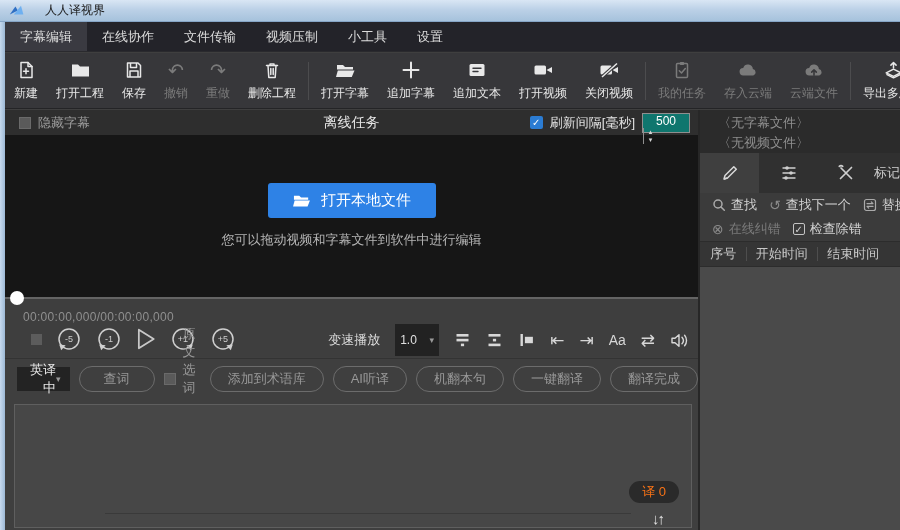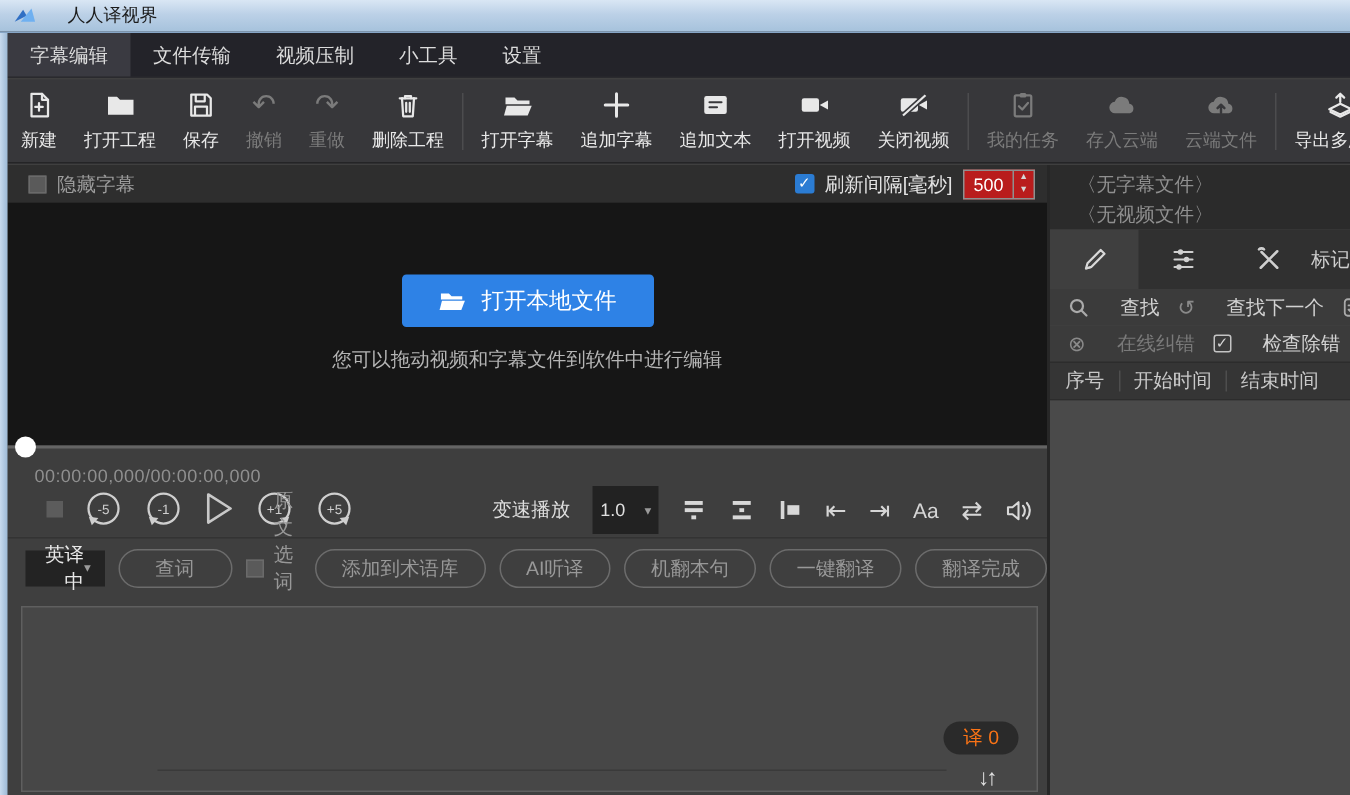--- a/index.html
+++ b/index.html
@@ -33,21 +33,21 @@
   .uglyph { font-size:19px; line-height:19px; }
 
   
   .subheader { position:absolute; top:110px; left:5px; width:693px; height:25px; background:#2e2e2e;
     display:flex; align-items:center; font-size:13px; color:#9c9c9c; }
   .subheader .center-title { position:absolute; left:0; right:0; text-align:center; color:#e6e6e6; font-size:14px; }
   .cb-gray { width:12px; height:12px; background:#5a5a5a; border:1px solid #6a6a6a; margin:0 7px 0 14px; flex:none; }
   .sub-right { margin-left:auto; display:flex; align-items:center; gap:7px; padding-right:8px; z-index:2; color:#e3e3e3; }
   .cb-blue { width:13px; height:13px; background:#2b7cd3; border-radius:2px; color:#fff; font-size:10px;
     line-height:13px; text-align:center; flex:none; }
-  .spinner { display:flex; width:48px; height:20px; border:1px solid #8f8f8f; background:#b91c1c; }
+  .spinner { display:flex; width:48px; height:20px; border:1px solid #8f8f8f; background:#0f766e;flex-direction:column; }
   .spinner .val { flex:1; color:#fff; font-size:12px; display:flex; align-items:center; justify-content:center; }
   .spinner .arrows { width:14px; border-left:1px solid #8f8f8f; display:flex; flex-direction:column; }
   .spinner .arrows span { flex:1; font-size:7px; line-height:8px; color:#d5d5d5; text-align:center; }
 
   
   .video-area { position:absolute; top:135px; left:5px; width:693px; height:162px; background:#161616;
     display:flex; flex-direction:column; align-items:center; justify-content:center; gap:13px; }
   .open-local-btn { width:168px; height:35px; background:#2e82e6; border:none; border-radius:3px;
     color:#ffffff; font-size:15px; display:flex; align-items:center; justify-content:center; gap:10px; cursor:pointer;
     font-family:inherit; }
@@ -95,21 +95,21 @@
   .rpanel { position:absolute; left:700px; right:0; top:110px; bottom:0; background:#4a4a4a;
     overflow:hidden; display:flex; flex-direction:column; }
   .rfiles { height:43px; background:#2b2b2b; padding:3px 0 0 18px; color:#8f8f8f; font-size:13px; line-height:20px; flex:none; }
   .rtabs { height:40px; background:#303030; display:flex; align-items:stretch; flex:none; }
   .rtab { width:62px; display:flex; align-items:center; justify-content:center; }
   .rtab.t3 { width:58px; }
   .rtab.active { background:#3f3f3f; }
   .rtab-extra { display:flex; align-items:center; color:#cfcfcf; font-size:13px; white-space:nowrap; }
   .rrow { height:24px; display:flex; align-items:center; background:#3b3b3b; color:#d2d2d2;
     font-size:13px; padding-left:12px; white-space:nowrap; flex:none; }
-  .rrow .item { display:flex; align-items:center; gap:21px; margin-right:12px; }
+  .rrow .item { display:flex; align-items:center; gap:5px; margin-right:12px; }
   .rrow .item.dim { color:#7a7a7a; }
   .oc-glyph { font-size:14px; color:#8a8a8a; }
   .cb-white { width:12px; height:12px; border:1px solid #c4c4c4; border-radius:2px; color:#d5d5d5;
     font-size:10px; line-height:11px; text-align:center; flex:none; }
   .rheader { height:26px; background:#353535; border-top:1px solid #2c2c2c; border-bottom:1px solid #2c2c2c;
     display:flex; align-items:center; color:#c8c8c8; font-size:13px; flex:none; }
   .rheader .col1 { width:70px; text-align:center; }
   .rheader .col2 { width:105px; text-align:center; }
   .rheader .col3 { width:120px; padding-left:10px; }
   .rheader .cdiv { width:1px; height:14px; background:#4e4e4e; }
@@ -126,20 +126,21 @@
         <polygon points="1,13 8,3 11,8" fill="#2f6fc4"></polygon>
         <polygon points="6,13 15,2 18,13" fill="#6fb0f0"></polygon>
       </svg>
     </span>
     <span class="title">人人译视界</span>
   </div>
   <div class="left-edge"></div>
 
   <div class="menubar">
     <div class="menu-item active">字幕编辑</div>
+    <div class="menu-item">在线协作</div>
     <div class="menu-item">文件传输</div>
     <div class="menu-item">视频压制</div>
     <div class="menu-item">小工具</div>
     <div class="menu-item">设置</div>
   </div>
 
   <div class="toolbar">
     <div class="tool">
       <span class="ticon">
         <svg width="20" height="20" viewBox="0 0 20 20" fill="none" stroke="currentColor" stroke-width="1.5" stroke-linecap="round" stroke-linejoin="round">
@@ -270,20 +271,21 @@
           <path d="M10.5 9.2l7.3 3.6-7.3 3.6-7.3-3.6z"></path>
           <path d="M4 14.6l6.5 3.2 6.5-3.2"></path>
         </svg>
         </span>
       <span>导出多版本</span>
     </div>
 
   </div>
 
   <div class="subheader">
+    <span class="center-title">离线任务</span>
     <span class="cb-gray"></span>
     <span>隐藏字幕</span>
     <span class="sub-right">
       <span class="cb-blue">✓</span>
       <span>刷新间隔[毫秒]</span>
       <span class="spinner">
         <span class="val">500</span>
         <span class="arrows">
           <span>▴</span>
           <span>▾</span>

